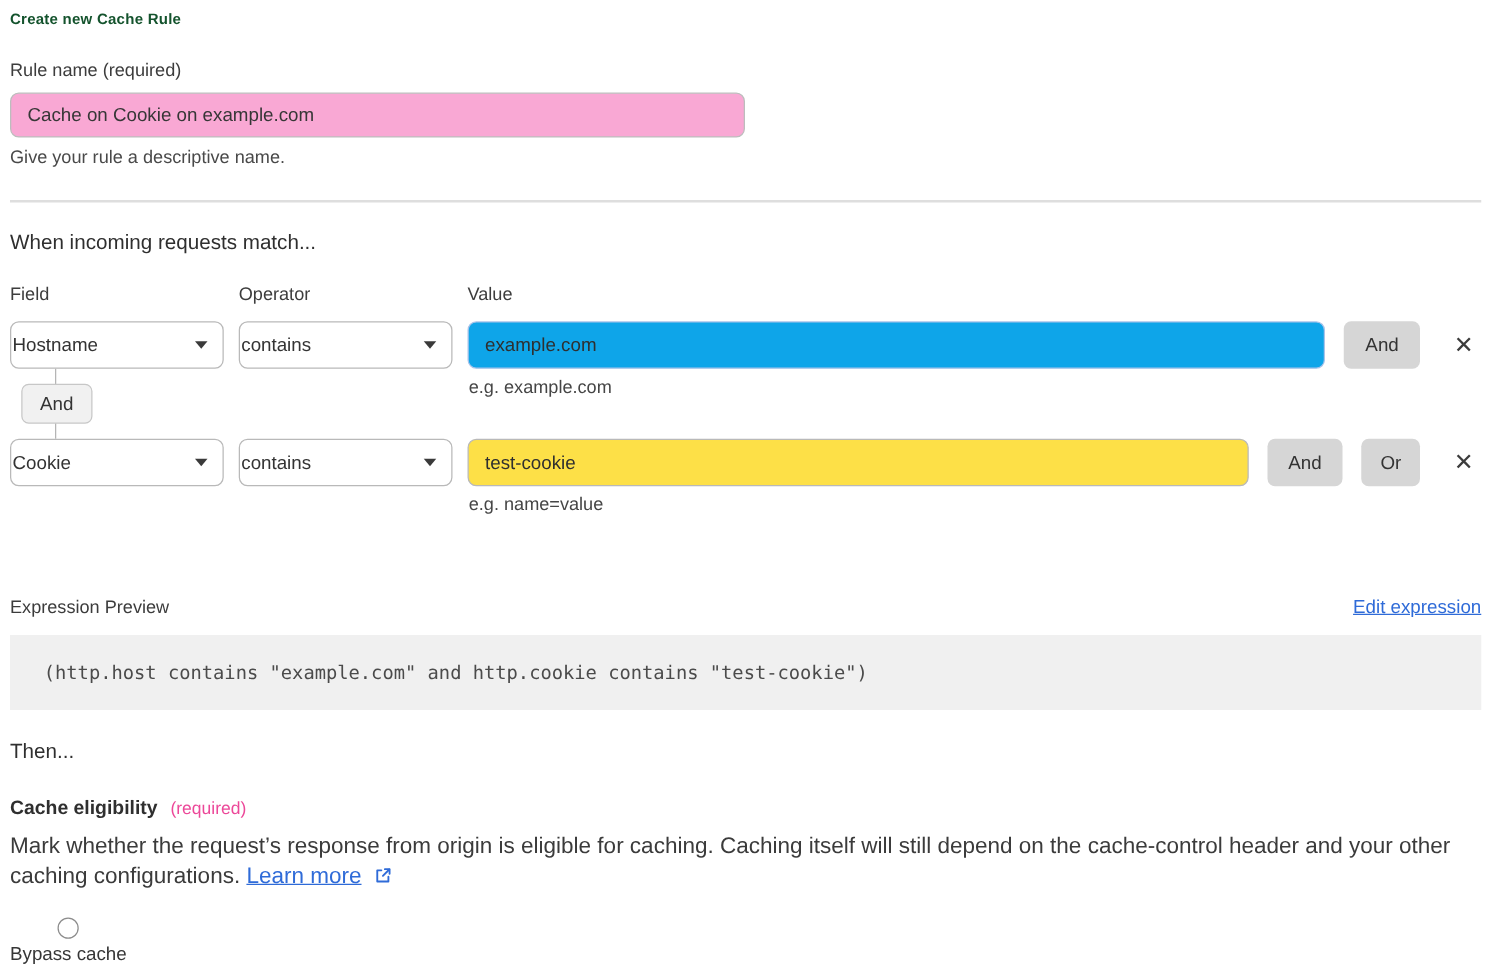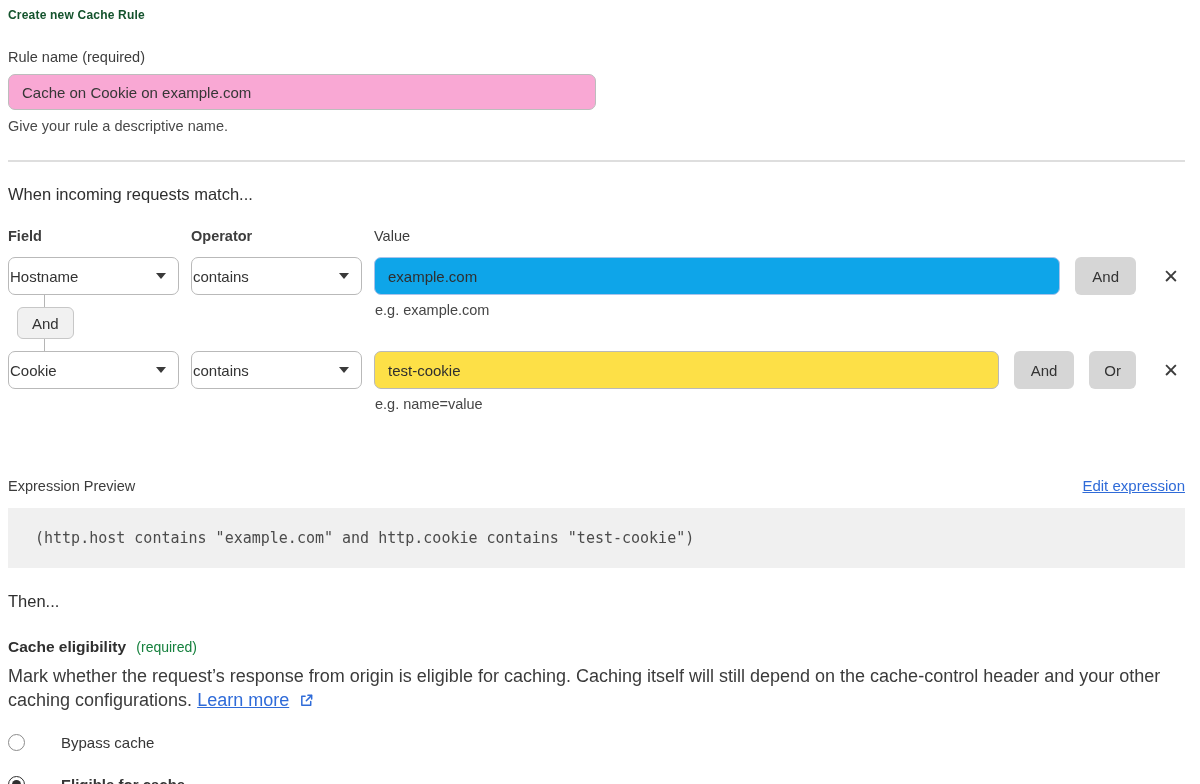--- a/index.html
+++ b/index.html
@@ -24,21 +24,21 @@
     background: #f9a8d4;
   }
   .helper-text { margin-top: 8px; font-size: 14.5px; color: #494949; }
 
   .section-divider { border: none; border-top: 2px solid #dedede; margin: 26px 0 0 0; }
 
   .section-heading { margin: 23px 0 0; font-size: 16.5px; font-weight: 400; color: #2f2f2f; }
 
   .builder { margin-top: 24px; }
   .col-labels { display: flex; gap: 12px; font-size: 14.5px; color: #3d3d3d; }
-  .col-labels .c { width: 171px; flex: none; font-weight: bold; }
+  .col-labels .c { width: 171px; flex: none; }
   .col-labels .cv { flex: 1; }
 
   .cond-row { display: flex; gap: 12px; margin-top: 13px; align-items: flex-start; }
   .select {
     width: 171px; flex: none; height: 38px; background: #fff;
     border: 1px solid #b9b9b9; border-radius: 7px; cursor: pointer;
     display: flex; align-items: center; justify-content: space-between;
     padding: 0 12px 0 1px; font-size: 15px; color: #333;
   }
   .caret {
@@ -88,27 +88,27 @@
 
   .code-block {
     margin-top: 14px; background: #f0f0f0; padding: 21px 20px 21px 27px;
     font-family: "DejaVu Sans Mono", monospace; font-size: 15px; color: #4b4b4b;
     white-space: pre; overflow: hidden;
   }
 
   .then-heading { margin: 24px 0 0; }
 
   .ce-heading { margin-top: 27px; font-size: 15.5px; font-weight: 700; color: #2f2f2f; }
-  .required-note { font-weight: 400; color: #15803d; font-size: 14px; margin-left: 6px; }
+  .required-note { font-weight: 400; color: #ec4899; font-size: 14px; margin-left: 6px; }
 
   .description { margin-top: 8px; font-size: 18px; line-height: 24px; color: #3b3b3b; max-width: 1162px; }
   .learn-more { color: #2f6bd8; text-decoration: underline; cursor: pointer; }
   .ext-icon { display: inline-block; vertical-align: -2px; margin-left: 5px; }
 
-  .radio-option { display: flex; align-items: center; gap: 36px; margin-top: 20px; cursor: pointer; width: max-content; }
+  .radio-option { display: flex; align-items: center; gap: 4px; margin-top: 20px; cursor: pointer; width: max-content; flex-direction: column; }
   .radio-option + .radio-option { margin-top: 25px; }
   .radio-circle {
     width: 17px; height: 17px; border: 1.5px solid #8c8c8c; border-radius: 50%;
     flex: none; position: relative; background: #fff;
   }
   .radio-option.selected .radio-circle { border-color: #2e2e2e; }
   .radio-option.selected .radio-circle::after {
     content: ""; position: absolute; inset: 3px; border-radius: 50%; background: #2e2e2e;
   }
   .radio-label { font-size: 15px; color: #363636; }

